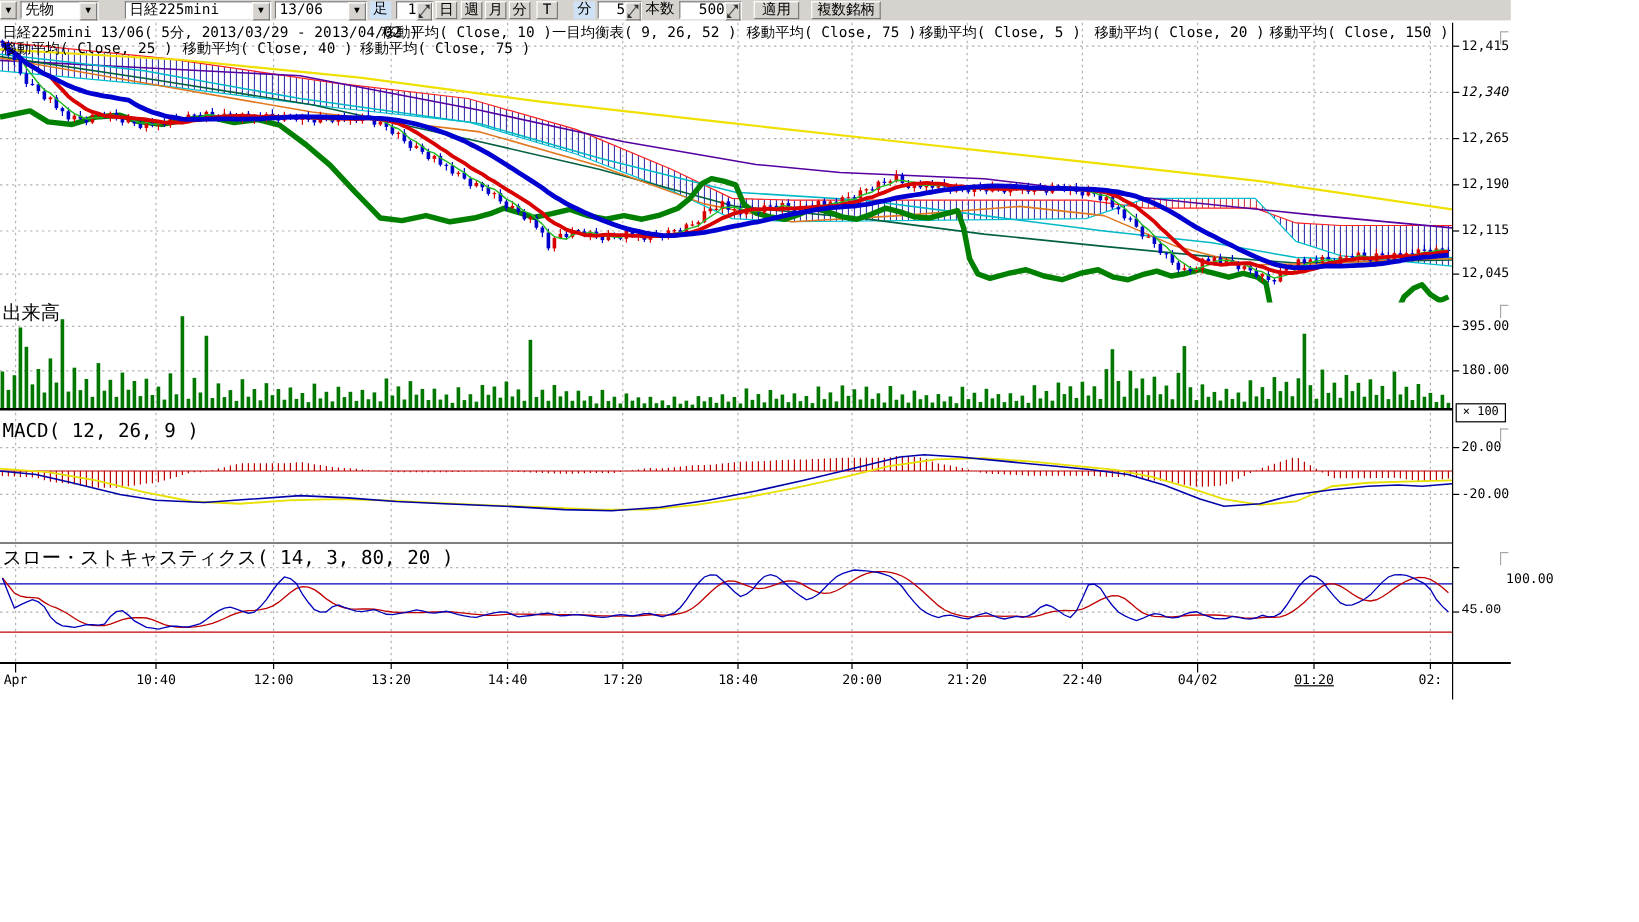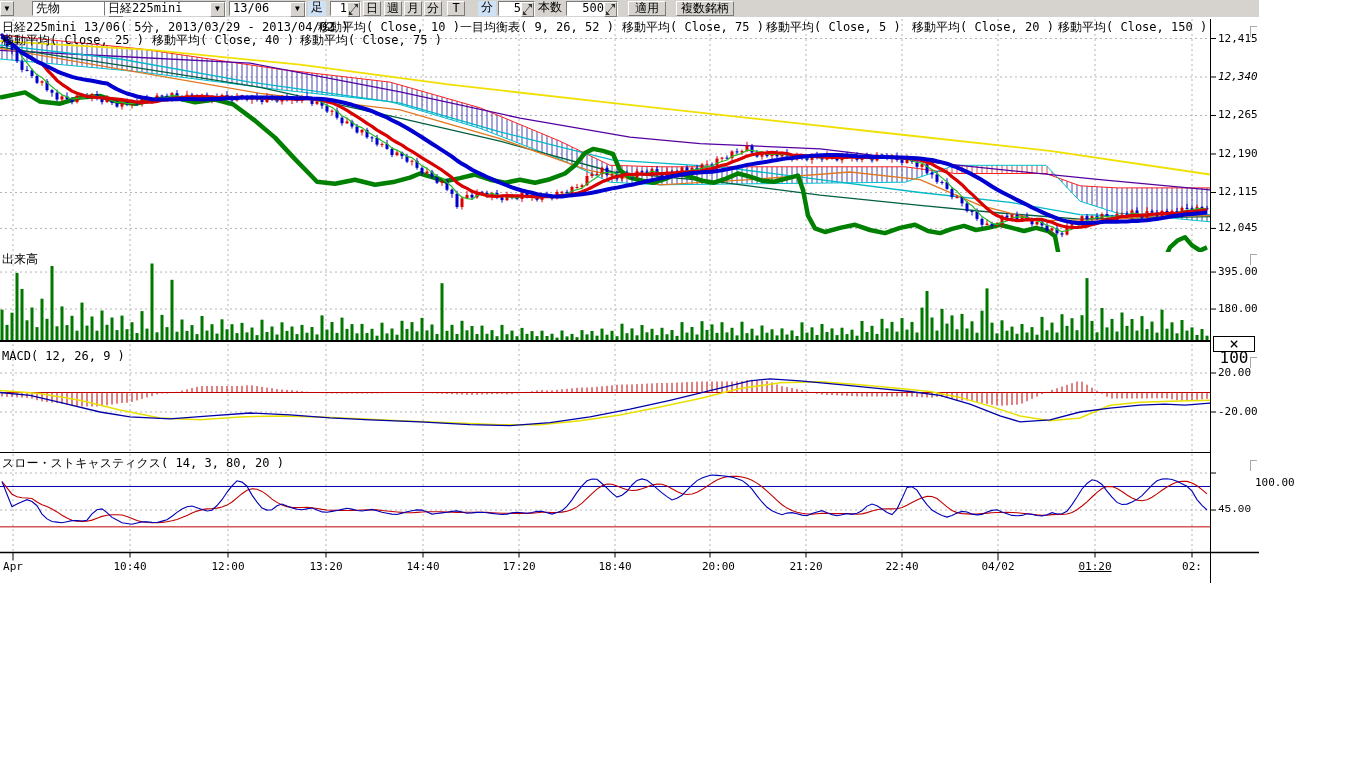--- a/index.html
+++ b/index.html
@@ -23,35 +23,35 @@
         border-right:1px solid #fff;border-bottom:1px solid #fff;}
   .spin .num{position:absolute;right:13px;top:0;}
   .spin .sp{position:absolute;right:0;top:0;width:11px;height:13px;background:#d6d3ce;
         border-top:1px solid #fff;border-left:1px solid #fff;border-right:1px solid #7a7a7a;
         border-bottom:1px solid #7a7a7a;}
   .sp svg{display:block}
   
   #overlay{position:absolute;left:0;top:0;width:1366px;height:768px;pointer-events:none;}
   .leg{position:absolute;font-size:12px;color:#000;white-space:pre;}
   .axlbl{position:absolute;font-size:11px;color:#000;white-space:pre;}
-  .panelbl{position:absolute;font-size:12px;color:#000;white-space:pre;}
+  .panelbl{position:absolute;font-size:16px;color:#000;white-space:pre;}
   #multbox{position:absolute;left:1213px;top:336px;width:40px;height:14px;border:1px solid #000;
-           background:#fff;font-size:16px;line-height:14px;text-align:center;}
+           background:#fff;font-size:10px;line-height:14px;text-align:center;}
   .bracket{position:absolute;width:6px;height:10px;border-left:1px solid #a8a8a8;border-top:1px solid #a8a8a8;}
   #chart{position:absolute;left:0;top:0;}
 </style>
 </head>
 <body>
 
 <div id="stage">
 
   <div id="toolbar">
     <button class="tb btn3d" style="left:0;width:14px;font-size:8px;">▼</button>
 
-    <div class="tb combo" style="left:32px;width:92px;">
+    <div class="tb combo" style="left:17px;width:65px;">
       <span class="val">先物</span>
       <span class="dd">▼</span>
     </div>
     <div class="tb combo" style="left:104px;width:122px;">
       <span class="val">日経225mini</span>
       <span class="dd">▼</span>
     </div>
     <div class="tb combo" style="left:229px;width:77px;">
       <span class="val">13/06</span>
       <span class="dd">▼</span>

